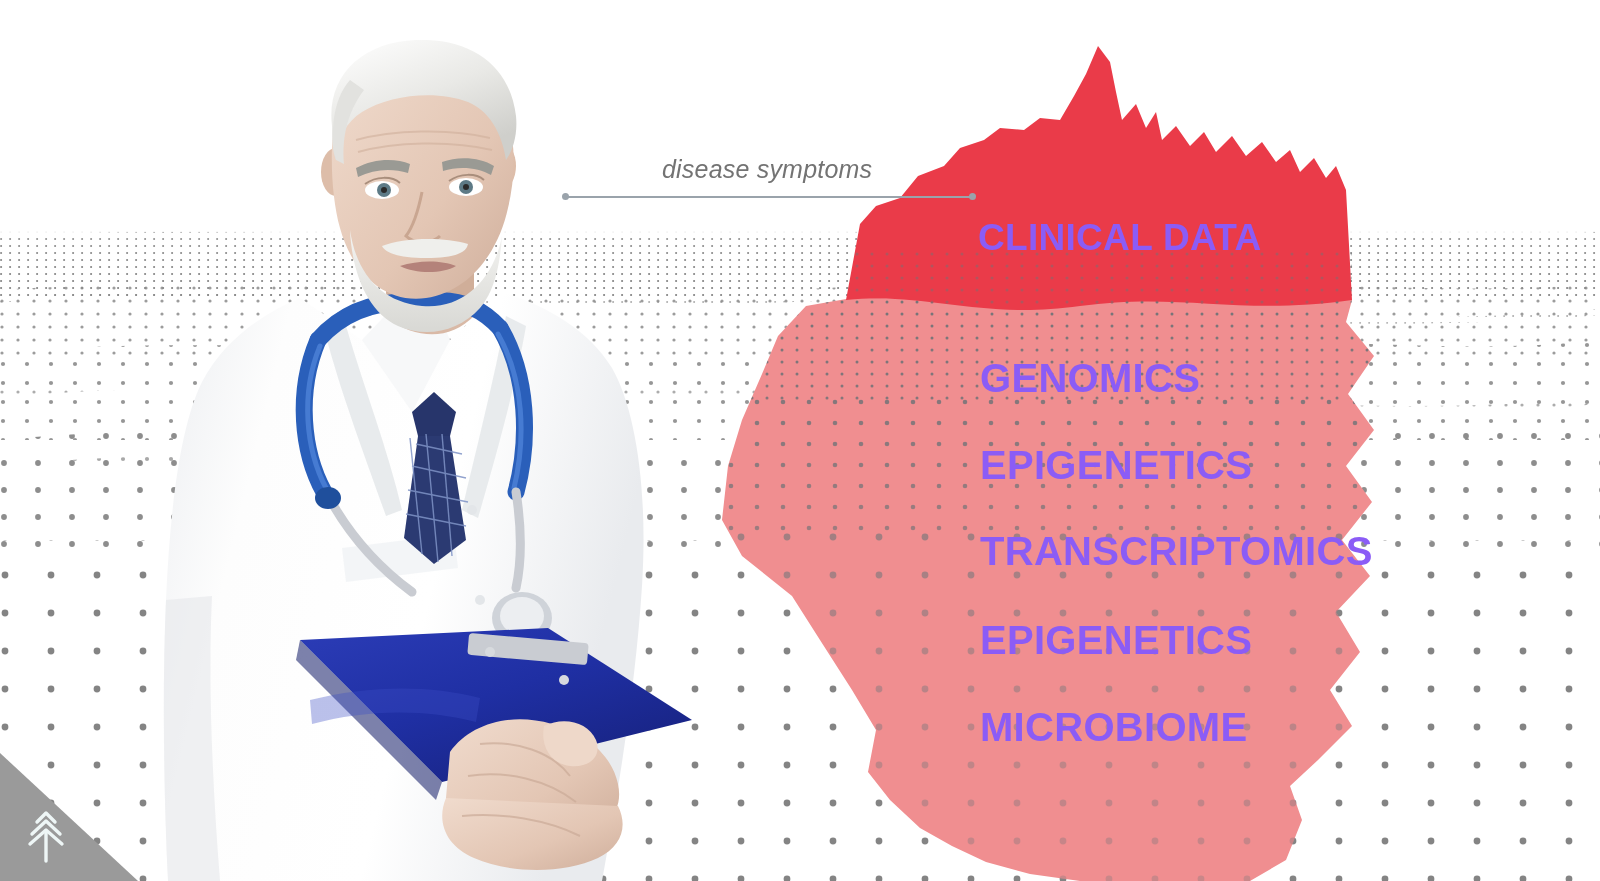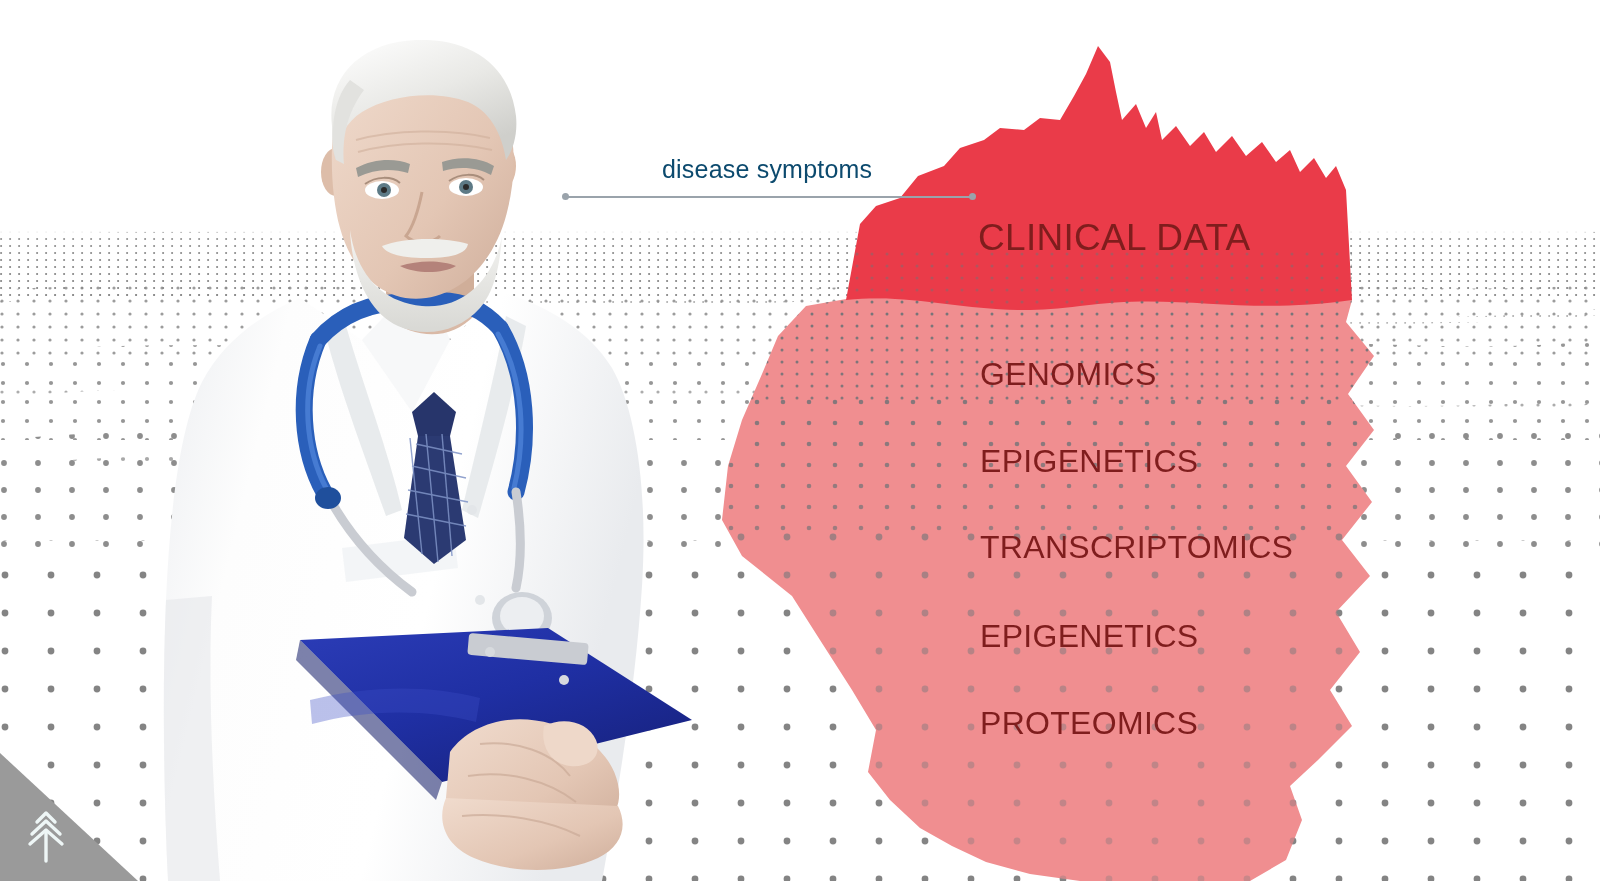--- a/index.html
+++ b/index.html
@@ -20,35 +20,36 @@
   .bg-layer{ position:absolute; inset:0; }
   .bg-layer svg{ display:block; width:1600px; height:881px; }
 
   
   .iceberg{ position:absolute; left:0; top:0; width:1600px; height:881px; }
   .iceberg svg{ display:block; width:1600px; height:881px; }
 
   
   .berg-label{
     position:absolute;
-    color:#7f1d1d;
-    font-weight:normal;
+    color:#8b5cf6;
+    font-weight:bold;
     letter-spacing:0.3px;
     white-space:nowrap;
     line-height:1;
   }
   .berg-label.tip   { font-size:37px; }
-  .berg-label.sub   { font-size:32px; }
+  .berg-label.sub   { font-size:40px; }
 
   
   .callout{ position:absolute; }
   .callout-text{
     position:absolute;
+    font-style:italic;
     font-size:25px;
-    color:#0c4a6e;
+    color:#737373;
     white-space:nowrap;
     letter-spacing:0.2px;
     text-align:right;
   }
   .callout-line{
     position:absolute;
     height:2px;
     background:#9aa3ab;
   }
   .callout-dot{
@@ -245,21 +246,21 @@
   <div class="berg-label tip" style="left:978px; top:219px;">CLINICAL DATA</div>
 
   <div class="berg-label sub" style="left:980px; top:358px;">GENOMICS</div>
 
   <div class="berg-label sub" style="left:980px; top:445px;">EPIGENETICS</div>
 
   <div class="berg-label sub" style="left:980px; top:620px;">EPIGENETICS</div>
 
   <div class="berg-label sub" style="left:980px; top:531px;">TRANSCRIPTOMICS</div>
 
-  <div class="berg-label sub" style="left:980px; top:707px;">PROTEOMICS</div>
+  <div class="berg-label sub" style="left:980px; top:707px;">MICROBIOME</div>
 
   <div class="callout">
     <div class="callout-text" style="left:662px; top:155px;">disease symptoms</div>
     <div class="callout-line" style="left:565px; top:196px; width:410px;"></div>
     <div class="callout-dot" style="left:562px; top:193px;"></div>
     <div class="callout-dot" style="left:969px; top:193px;"></div>
   </div>
 
   <div class="doctor">
     <svg viewBox="0 0 570 841" xmlns="http://www.w3.org/2000/svg">

